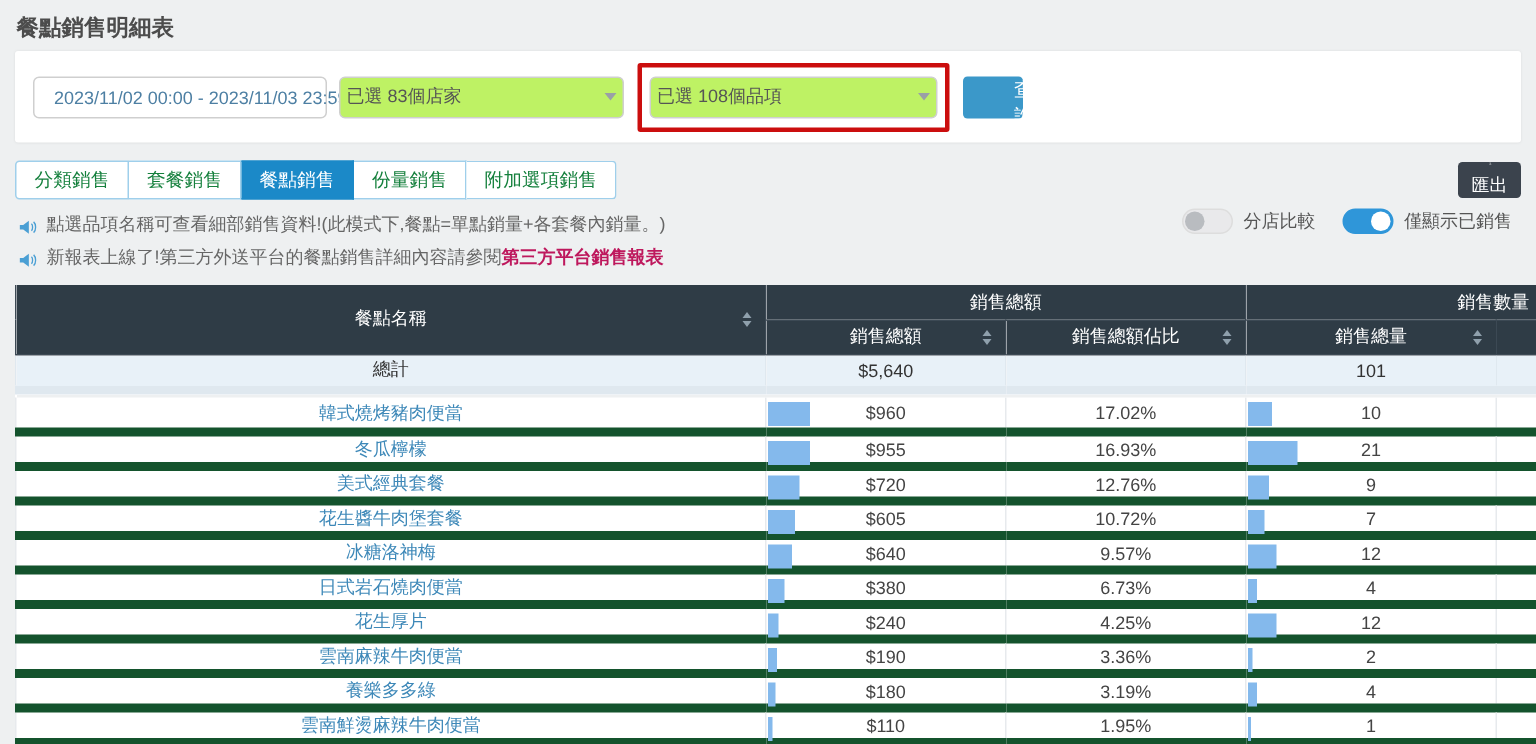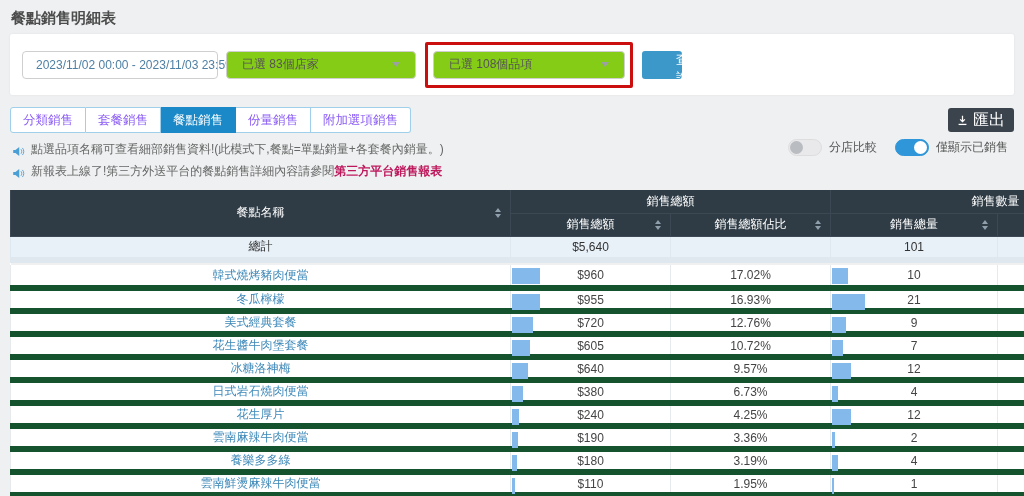--- a/index.html
+++ b/index.html
@@ -15,52 +15,53 @@
     position:absolute; left:10px; top:34px; width:1004px; height:61px;
     background:#fff; border-radius:2px; box-shadow:0 0 2px rgba(0,0,0,.08);
     display:flex; align-items:center; padding:0 12px;
   }
   .date-input {
     width:196px; height:28px; border:1px solid #cfcfcf; border-radius:4px;
     display:flex; align-items:center; padding:0 8px; background:#fff; cursor:pointer;
   }
   .date-input span { font-size:12px; color:#4d7fa3; white-space:nowrap; margin-left:5px; }
   .select-box {
-    height:28px; border:1px solid #cfcfcf; border-radius:4px; background:#84cc16;
+    height:28px; border:1px solid #cfcfcf; border-radius:4px; background:#bef264;
     display:flex; align-items:center; justify-content:space-between;
-    padding:0 15px; font-size:12px; color:#555; cursor:pointer;
+    padding:0 4px; font-size:12px; color:#555; cursor:pointer;
   }
   .store-select { width:190px; margin-left:8px; }
   .caret { width:0; height:0; border-left:4px solid transparent; border-right:4px solid transparent; border-top:5px solid #9aa0a6; }
   .highlight-box {
     margin-left:9px; border:3px solid #cb0e0e; border-radius:2px; padding:6px 5px;
   }
   .item-select { width:192px; }
   .query-btn {
     margin-left:9px; width:40px; height:28px; background:#3b98c9; color:#fff;
     border:none; border-radius:3px; font-size:13px; cursor:pointer;
     font-family:"Liberation Sans","DejaVu Sans",sans-serif;
     padding-left:34px;
   }
 
   
   .tabs-row { position:absolute; left:10px; top:107px; width:1004px; display:flex; align-items:flex-start; }
   .tabs { display:flex; }
   .tab {
     height:26px; padding:0 12px; display:flex; align-items:center; font-size:12.5px;
-    color:#8b5cf6; background:#fff; border:1px solid #9fcfeb; border-left:none; cursor:pointer;
+    color:#15803d; background:#fff; border:1px solid #9fcfeb; border-left:none; cursor:pointer;
     white-space:nowrap;
   }
   .tab:first-child { border-left:1px solid #9fcfeb; border-radius:3px 0 0 3px; }
   .tab:last-child { border-radius:0 3px 3px 0; }
   .tab.active { background:#1b89c8; color:#fff; border-color:#1b89c8; }
   .export-btn {
     margin-left:auto; height:24px; margin-top:1px; background:#3b434d; color:#fff; border:none;
-    border-radius:3px; font-size:16px; padding:0 9px; display:flex; align-items:center; gap:5px; cursor:pointer;
+    border-radius:3px; font-size:12px; padding:0 9px; display:flex; align-items:center; gap:5px; cursor:pointer;
     font-family:"Liberation Sans","DejaVu Sans",sans-serif;
+    flex-direction:column;
   }
 
   
   .notice-area { position:absolute; left:12px; top:138px; }
   .notice-line { display:flex; align-items:flex-end; font-size:12px; color:#666; height:20px; margin-bottom:2px; }
   .notice-line svg { margin-right:6px; flex:none; }
   .notice-link { color:#be185d; text-decoration:none; cursor:pointer;font-weight:bold; }
   .toggles { position:absolute; right:16px; top:139px; display:flex; align-items:center; gap:18px; }
   .toggle-item { display:flex; align-items:center; gap:7px; font-size:12px; color:#555; }
   .toggle { width:34px; height:17px; border-radius:9px; background:#e9e9eb; border:1px solid #ddd; position:relative; cursor:pointer; }

